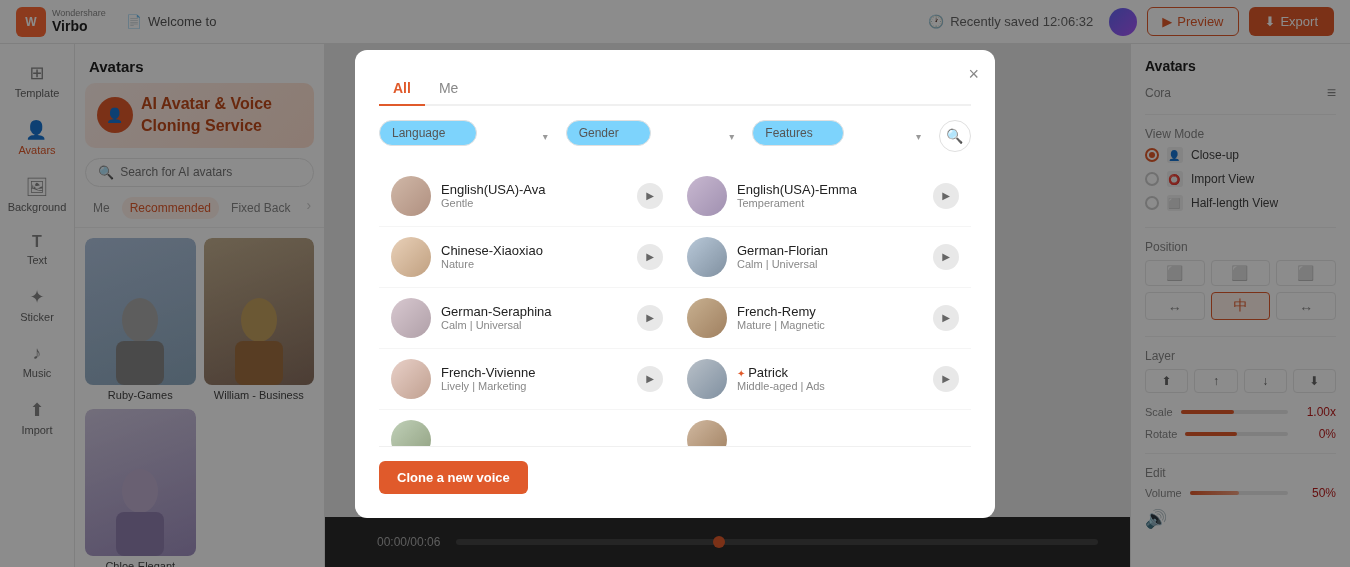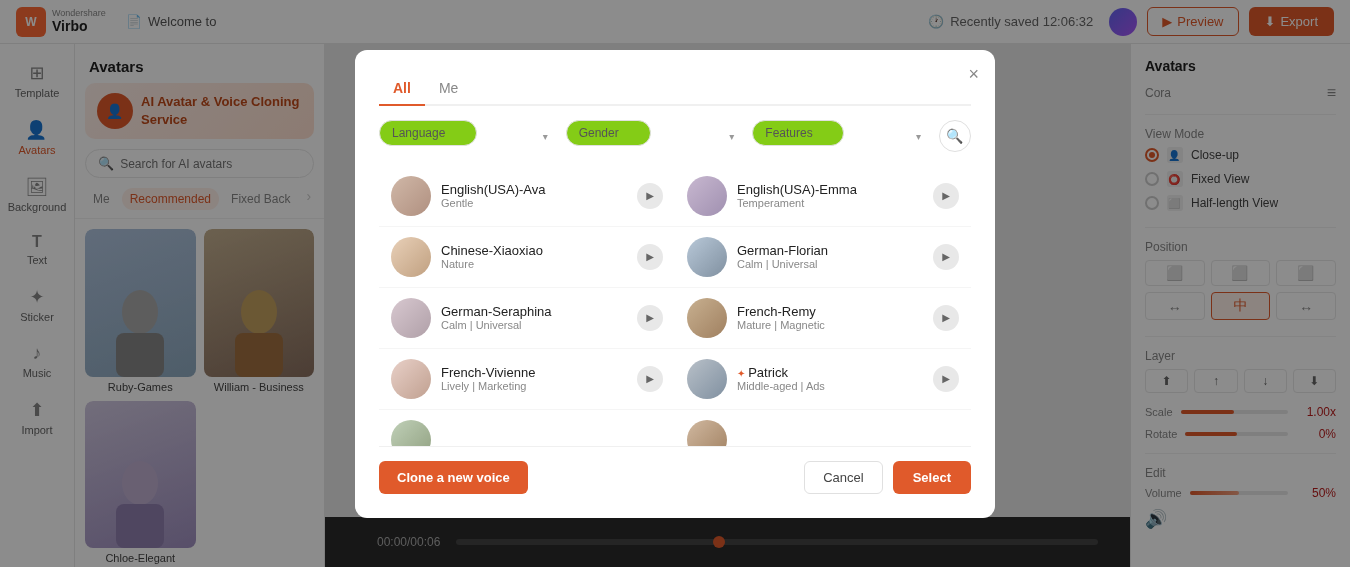--- a/index.html
+++ b/index.html
@@ -41,21 +41,21 @@
     .sidebar-item-label { font-size: 11px; color: #666; text-align: center; }
     .sidebar-item.active .sidebar-item-label { color: #e05a2b; }
 
     
     .avatars-panel {
       width: 250px; background: #fff; border-right: 1px solid #e8e8e8;
       overflow-y: auto; flex-shrink: 0;
     }
     .panel-title { font-size: 15px; font-weight: 600; color: #222; padding: 14px 14px 8px; }
     .ai-banner { margin: 0 10px 10px; background: linear-gradient(135deg, #fff0ea, #ffe0d0); border-radius: 10px; padding: 10px 12px; display: flex; align-items: center; gap: 8px; cursor: pointer; }
-    .ai-banner-text { font-size: 13px; font-weight: 600; color: #c04a1a; line-height: 1.4; }
+    .ai-banner-text { font-size: 16px; font-weight: 600; color: #c04a1a; line-height: 1.4; }
     .ai-banner-icon { width: 36px; height: 36px; background: #e05a2b; border-radius: 50%; display: flex; align-items: center; justify-content: center; color: #fff; font-size: 14px; flex-shrink: 0; }
     .search-bar { display: flex; align-items: center; gap: 6px; margin: 0 10px 10px; border: 1px solid #e8e8e8; border-radius: 20px; padding: 6px 12px; }
     .search-bar input { border: none; outline: none; font-size: 12px; flex: 1; }
     .tabs-row { display: flex; gap: 4px; padding: 0 10px 8px; border-bottom: 1px solid #f0f0f0; overflow-x: auto; }
     .tab-item { font-size: 12px; color: #888; padding: 4px 8px; border-radius: 12px; cursor: pointer; white-space: nowrap; }
     .tab-item.active { background: #fff0ea; color: #e05a2b; }
     .avatar-grid { display: grid; grid-template-columns: 1fr 1fr; gap: 8px; padding: 10px; }
     .avatar-card { border-radius: 8px; overflow: hidden; cursor: pointer; }
     .avatar-thumb { width: 100%; aspect-ratio: 3/4; object-fit: cover; background: #e8e8e8; display: flex; align-items: flex-end; justify-content: center; border-radius: 8px; overflow: hidden; position: relative; }
     .avatar-name { font-size: 11px; color: #444; text-align: center; margin-top: 4px; }
@@ -87,21 +87,21 @@
 
     
     .overlay { position: fixed; top: 0; left: 0; right: 0; bottom: 0; background: rgba(0,0,0,0.45); z-index: 500; display: flex; align-items: center; justify-content: center; }
     .modal { background: #fff; border-radius: 12px; width: 640px; max-height: 480px; display: flex; flex-direction: column; position: relative; padding: 24px; }
     .modal-close { position: absolute; top: 14px; right: 16px; font-size: 18px; color: #888; cursor: pointer; background: none; border: none; }
     .modal-title { font-size: 20px; font-weight: 700; color: #222; margin-bottom: 12px; }
     .modal-tabs { display: flex; gap: 0; border-bottom: 2px solid #f0f0f0; margin-bottom: 14px; }
     .modal-tab { font-size: 14px; color: #888; padding: 6px 14px 8px; cursor: pointer; border-bottom: 2px solid transparent; margin-bottom: -2px; }
     .modal-tab.active { color: #e05a2b; border-bottom-color: #e05a2b; font-weight: 600; }
     .filter-row { display: flex; gap: 8px; margin-bottom: 14px; }
-    .filter-select { border: 1px solid #e0e0e0; border-radius: 20px; padding: 5px 30px 5px 12px; font-size: 12px; color: #555; background: #84cc16; cursor: pointer; appearance: none; position: relative; flex: 1; }
+    .filter-select { border: 1px solid #e0e0e0; border-radius: 20px; padding: 5px 30px 5px 12px; font-size: 12px; color: #555; background: #7dd3fc; cursor: pointer; appearance: none; position: relative; flex: 1; }
     .filter-wrap { position: relative; flex: 1; }
     .filter-wrap::after { content: '▾'; position: absolute; right: 10px; top: 50%; transform: translateY(-50%); font-size: 10px; color: #999; pointer-events: none; }
     .search-icon-btn { width: 32px; height: 32px; border: 1px solid #e0e0e0; border-radius: 50%; display: flex; align-items: center; justify-content: center; cursor: pointer; color: #888; flex-shrink: 0; font-size: 14px; }
     .voice-list { display: grid; grid-template-columns: 1fr 1fr; gap: 0; overflow-y: auto; max-height: 280px; }
     .voice-item { display: flex; align-items: center; gap: 10px; padding: 10px 12px; border-bottom: 1px solid #f5f5f5; cursor: pointer; }
     .voice-avatar { width: 40px; height: 40px; border-radius: 50%; overflow: hidden; flex-shrink: 0; background: #e8e8e8; }
     .voice-info { flex: 1; min-width: 0; }
     .voice-name { font-size: 13px; font-weight: 500; color: #222; }
     .voice-tag { font-size: 11px; color: #888; }
     .voice-play { width: 26px; height: 26px; border-radius: 50%; background: #e8e8e8; display: flex; align-items: center; justify-content: center; flex-shrink: 0; cursor: pointer; font-size: 10px; color: #666; }
@@ -266,21 +266,21 @@
     </div>
     <div class="radio-group">
       <div class="radio-item">
         <div class="radio-dot checked"></div>
         <div class="radio-icon">👤</div>
         <span>Close-up</span>
       </div>
       <div class="radio-item">
         <div class="radio-dot"></div>
         <div class="radio-icon">⭕</div>
-        <span>Fixed View</span>
+        <span>Import View</span>
       </div>
       <div class="radio-item">
         <div class="radio-dot"></div>
         <div class="radio-icon">⬜</div>
         <span>Half-length View</span>
       </div>
     </div>
     <div class="divider"></div>
     <div class="right-label">
       <span>Position</span>
@@ -435,19 +435,15 @@
       </div>
       <div class="voice-item">
         <div class="voice-avatar" style="background:linear-gradient(135deg,#d0b8a0,#a08060);"></div>
 
       </div>
 
     </div>
 
     <div class="modal-footer">
       <button class="btn-clone">Clone a new voice</button>
-      <div class="footer-right">
-        <button class="btn-cancel">Cancel</button>
-        <button class="btn-select">Select</button>
-      </div>
     </div>
   </div>
 </div>
 
 </body></html>

